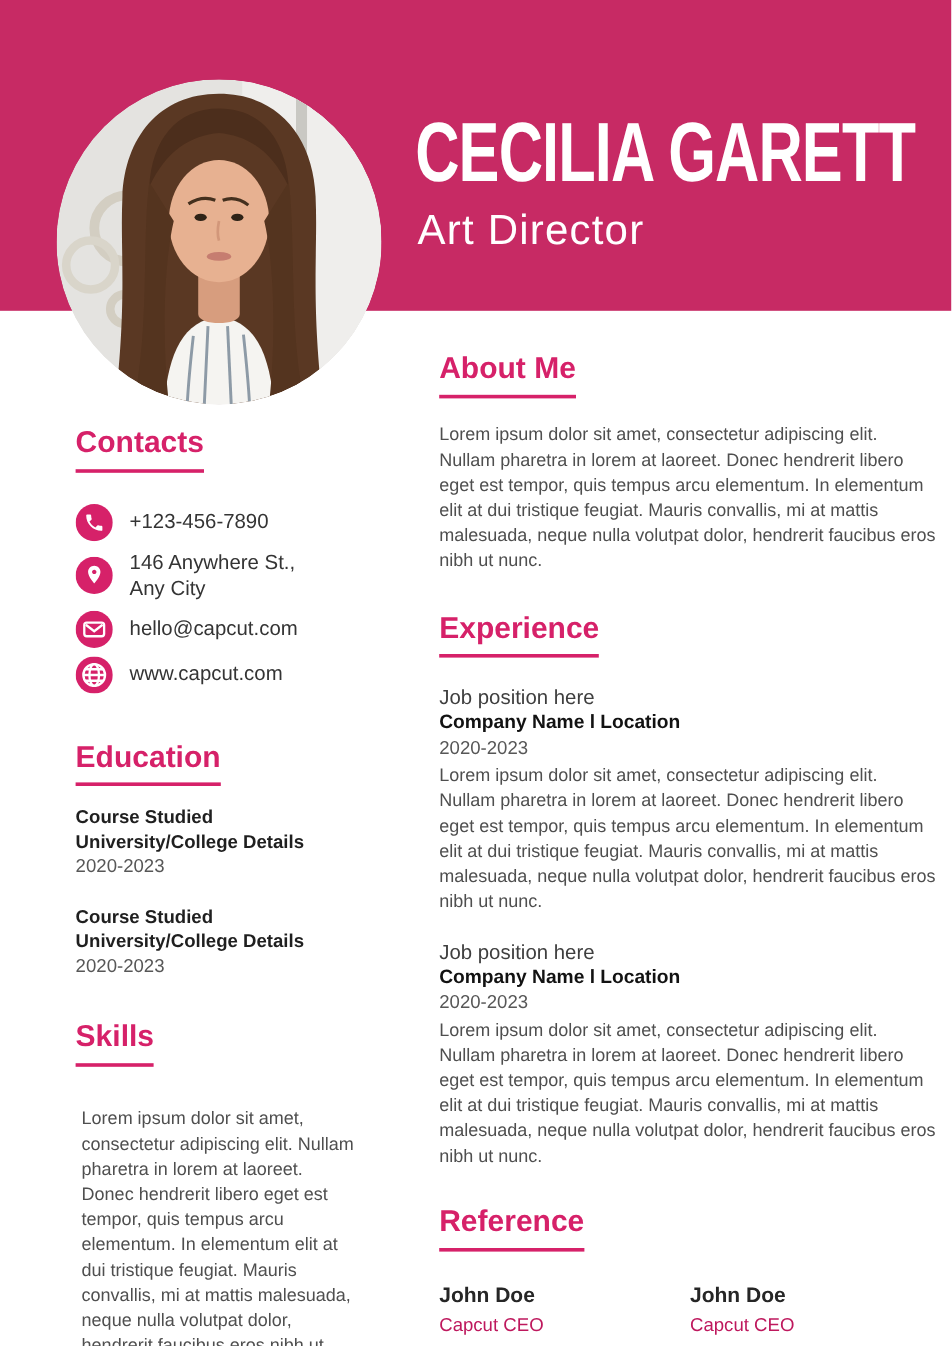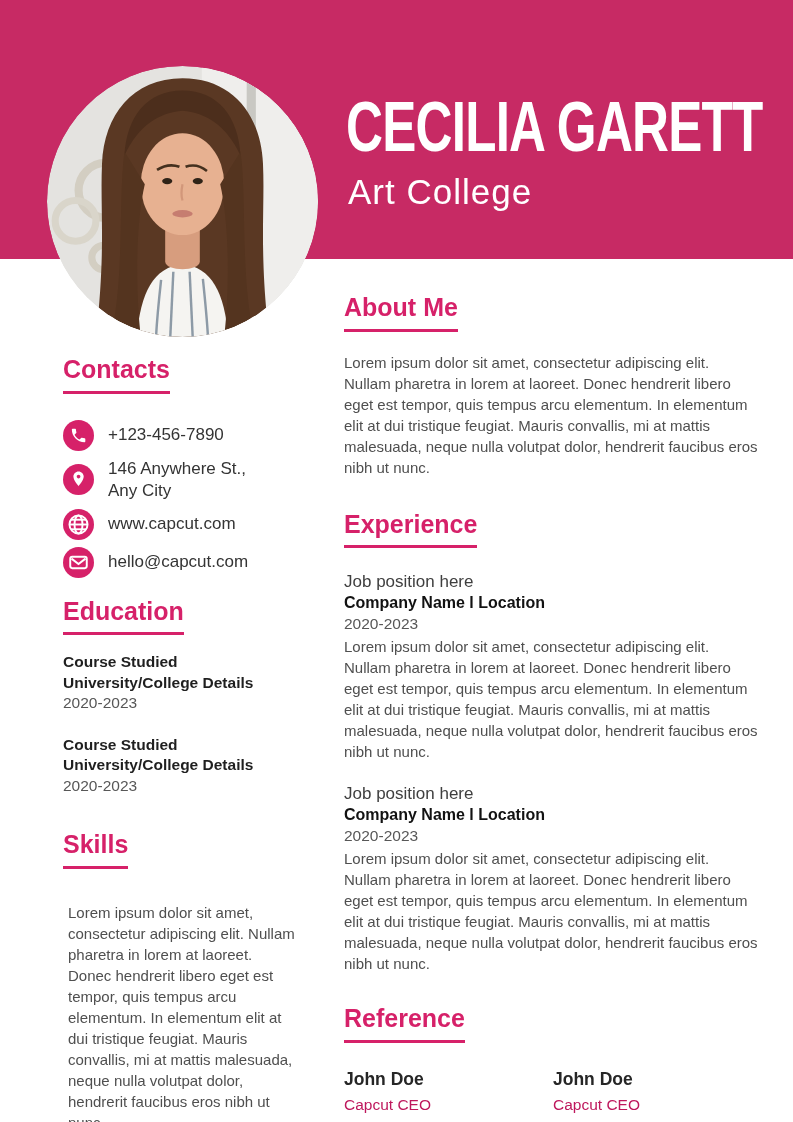--- a/index.html
+++ b/index.html
@@ -29,31 +29,31 @@
                padding-bottom:7px;border-bottom:3px solid var(--accent-pink,#d62169);line-height:1.1;}
 
   
   .left-col{position:absolute;left:63px;top:356px;width:242px;}
   .contact-list{margin-top:26px;}
   .contact-row{display:flex;align-items:center;gap:14px;margin-bottom:7px;}
   .contact-row.tall{margin-bottom:7px;}
   .c-icon{flex:0 0 31px;width:31px;height:31px;}
   .c-text{font-size:17px;color:#343434;line-height:22px;}
 
-  .edu-section{margin-top:20px;}
+  .edu-section{margin-top:40px;}
   .edu-entry{margin-top:17px;}
   .edu-entry + .edu-entry{margin-top:21px;}
   .edu-course,.edu-school{font-size:15.5px;font-weight:700;color:var(--text-dark,#1f1f1f);line-height:20.5px;}
   .edu-years{font-size:15.5px;color:#575757;line-height:20.5px;}
 
   .skills-section{margin-top:35px;}
   .skills-text{margin-top:33px;padding-left:5px;font-size:15px;color:var(--text-gray,#4f4f4f);line-height:21px;width:236px;}
 
   
-  .right-col{position:absolute;left:344px;top:294px;width:414px;}
+  .right-col{position:absolute;left:366px;top:294px;width:414px;}
   .body-text{font-size:15px;color:var(--text-gray,#4f4f4f);line-height:21px;}
   .about-section .body-text{margin-top:20px;}
 
   .exp-section{margin-top:33px;}
   .job{margin-top:23px;}
   .job + .job{margin-top:21px;}
   .job-position{font-size:17px;color:#3f3f3f;line-height:21px;}
   .job-company{font-size:16px;font-weight:700;color:#121212;line-height:21px;}
   .job-years{font-size:15.5px;color:#575757;line-height:21px;margin-bottom:2px;}
 
@@ -62,21 +62,21 @@
   .ref-name{font-size:17.5px;font-weight:700;color:#262626;line-height:22px;}
   .ref-title{font-size:15.5px;color:#be185d;line-height:22px;margin-top:4px;}
 </style>
 </head>
 <body>
 
 <div class="page">
 
   <div class="banner">
     <h1 class="name">CECILIA GARETT</h1>
-    <div class="job-title">Art College</div>
+    <div class="job-title">Art Director</div>
   </div>
 
   <div class="photo" role="img" aria-label="Portrait photo of a woman with long brown hair">
     <svg viewBox="0 0 266 266">
       <defs>
           <clipPath id="pc">
             <circle cx="133" cy="133" r="133"></circle>
           </clipPath>
         </defs>
       <g clip-path="url(#pc)">
@@ -136,40 +136,40 @@
           </svg>
           <div class="c-text">
             <div>146 Anywhere St.,</div>
             <div>Any City</div>
           </div>
         </div>
 
         <div class="contact-row">
           <svg class="c-icon" viewBox="0 0 24 24">
             <circle cx="12" cy="12" r="12" fill="#d62169"></circle>
+            <rect x="5.6" y="7.6" width="12.8" height="8.8" rx="1.6" fill="none" stroke="#fff" stroke-width="1.5"></rect>
+            <polyline points="6.6,9 12,13.2 17.4,9" fill="none" stroke="#fff" stroke-width="1.5"></polyline>
+          </svg>
+          <div class="c-text">hello@capcut.com</div>
+        </div>
+
+        <div class="contact-row">
+          <svg class="c-icon" viewBox="0 0 24 24">
+            <circle cx="12" cy="12" r="12" fill="#d62169"></circle>
             <g stroke="#fff" stroke-width="1.5" fill="none">
               <circle cx="12" cy="12" r="7"></circle>
               <ellipse cx="12" cy="12" rx="3.1" ry="7"></ellipse>
               <line x1="5" y1="12" x2="19" y2="12"></line>
               <line x1="6" y1="8.3" x2="18" y2="8.3"></line>
               <line x1="6" y1="15.7" x2="18" y2="15.7"></line>
             </g>
           </svg>
           <div class="c-text">www.capcut.com</div>
         </div>
 
-        <div class="contact-row">
-          <svg class="c-icon" viewBox="0 0 24 24">
-            <circle cx="12" cy="12" r="12" fill="#d62169"></circle>
-            <rect x="5.6" y="7.6" width="12.8" height="8.8" rx="1.6" fill="none" stroke="#fff" stroke-width="1.5"></rect>
-            <polyline points="6.6,9 12,13.2 17.4,9" fill="none" stroke="#fff" stroke-width="1.5"></polyline>
-          </svg>
-          <div class="c-text">hello@capcut.com</div>
-        </div>
-
       </div>
     </section>
 
     <section class="edu-section">
       <h2 class="sec-heading">Education</h2>
       <div class="edu-entry">
         <div class="edu-course">Course Studied</div>
         <div class="edu-school">University/College Details</div>
         <div class="edu-years">2020-2023</div>
       </div>

